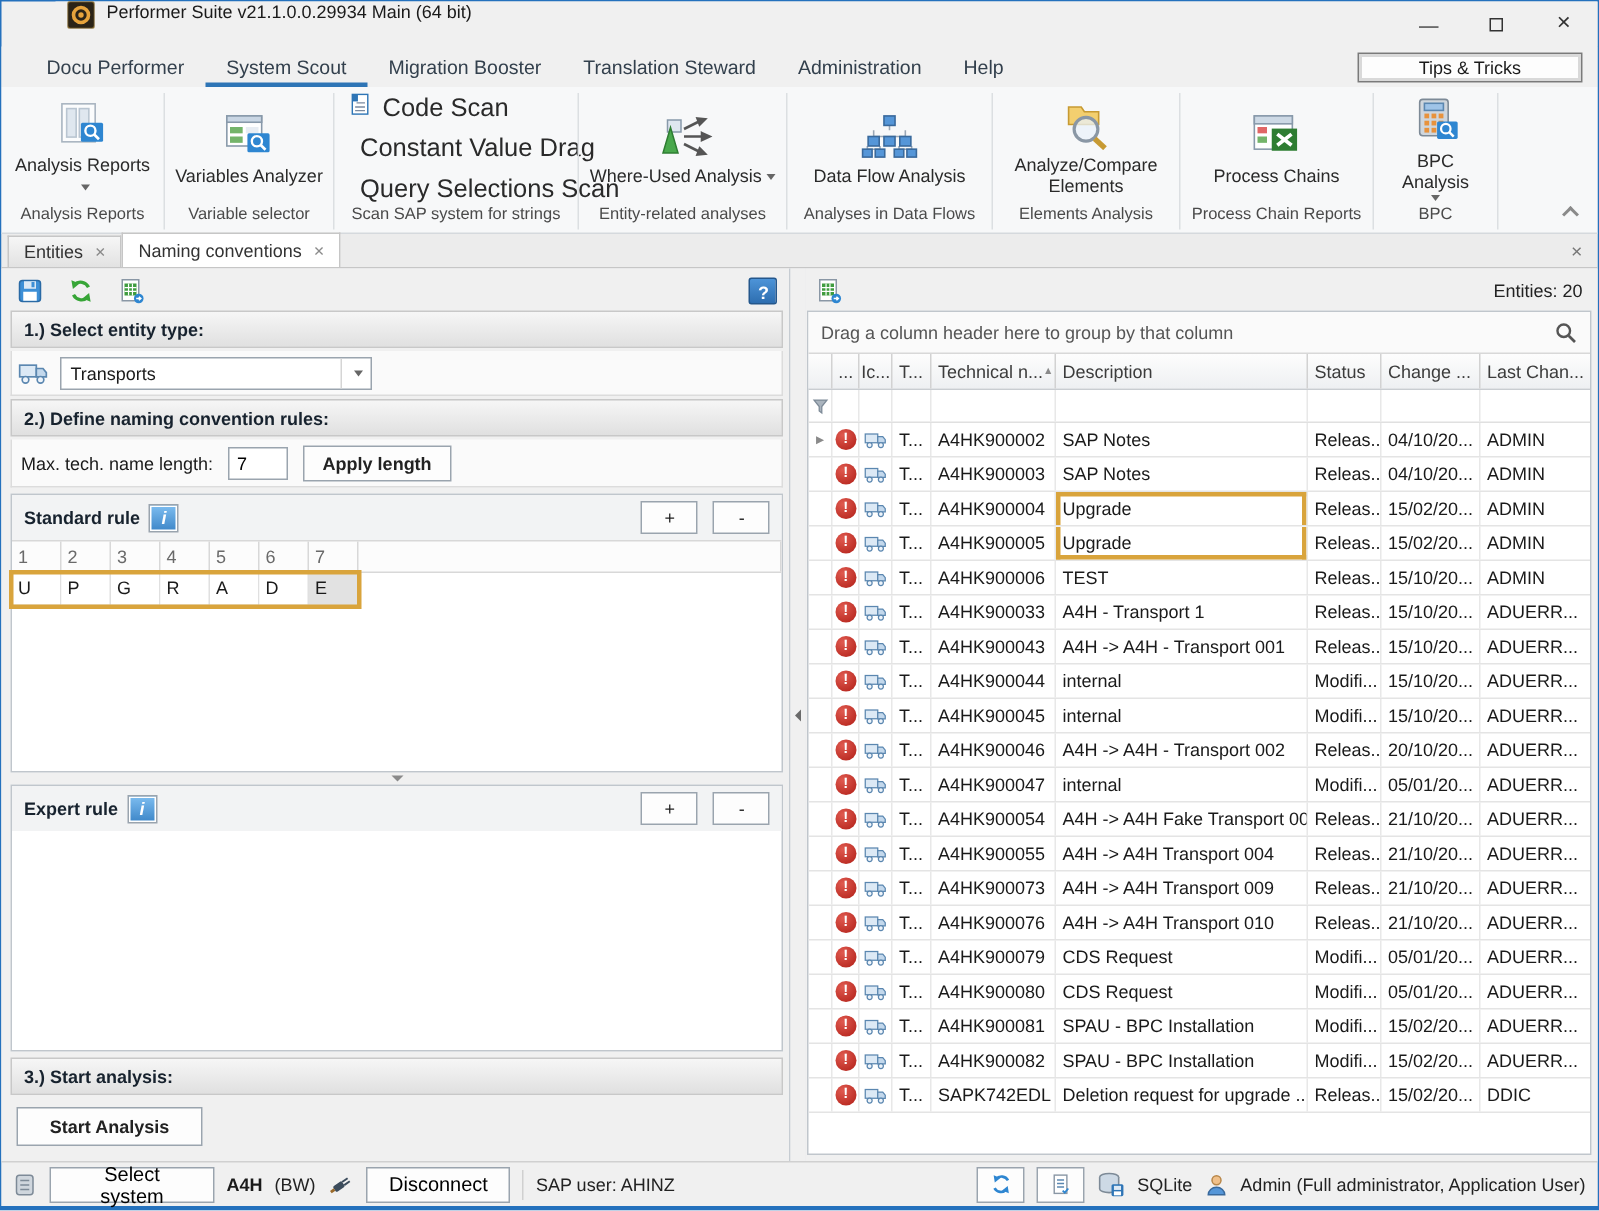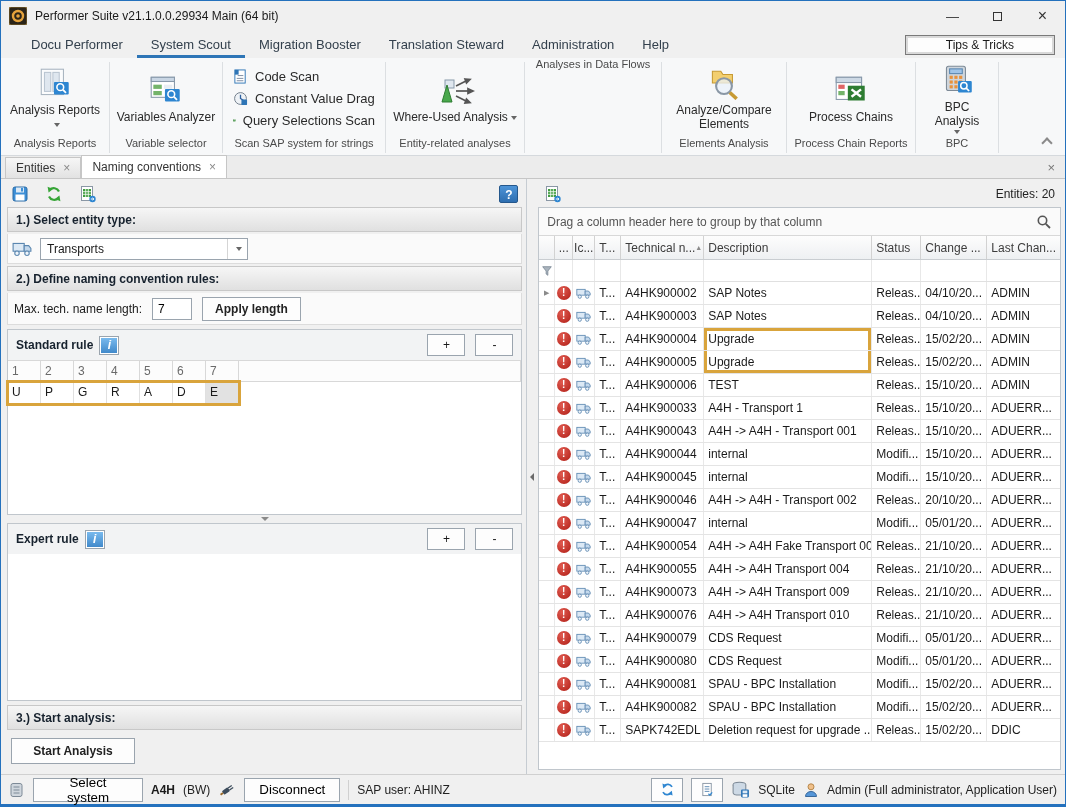--- a/index.html
+++ b/index.html
@@ -3,21 +3,21 @@
 <meta charset="utf-8">
 <style>
   * { box-sizing: border-box; margin: 0; padding: 0; }
   html,body { width:1066px; height:807px; overflow:hidden; }
   body { font-family:"Liberation Sans","DejaVu Sans",sans-serif; font-size:12px; color:#1a1a1a; background:#fff; }
 
   .window { width:1066px; height:807px; display:flex; flex-direction:column;
     border:1px solid #2471bd; border-bottom:3px solid #2471bd; background:#f0f0f0; }
 
   
-  .titlebar { height:30px; display:flex; align-items:center; background:#f0f0f0; padding-left:8px; flex:0 0 auto; }
+  .titlebar { height:30px; display:flex; background:#f0f0f0; padding-left:8px; flex:0 0 auto;margin-left:36px; }
   .titlebar .app-title { margin-left:8px; color:#1a1a1a; }
   .win-controls { margin-left:auto; display:flex; height:100%; }
   .win-btn { width:45px; display:flex; align-items:center; justify-content:center; color:#333; font-size:13px; cursor:default; }
   .max-box { width:9px; height:9px; border:1px solid #333; display:inline-block; }
 
   
   .menubar { height:27px; display:flex; align-items:flex-end; background:#f0f0f0; padding:0 10px 0 16px; flex:0 0 auto; }
   .menu-tab { padding:4px 14px 6px 14px; color:#33404d; font-size:13px; white-space:nowrap; }
   .menu-tab.active { border-bottom:3px solid #2e75b6; padding-bottom:3px; font-weight:normal; }
   .tips-btn { margin-left:auto; margin-bottom:3px; border:1px solid #7a7a7a; box-shadow:inset 0 0 0 2px #d9d9d9; background:#fdfdfd; padding:2px 40px; font-size:12px; }
@@ -26,21 +26,21 @@
   .ribbon { height:98px; background:#f7f8f9; border-bottom:1px solid #d5d9dd; display:flex; flex:0 0 auto; }
   .rgroup { display:flex; flex-direction:column; }
   .rgroup-content { flex:1; display:flex; align-items:center; justify-content:center; gap:4px; padding-top:4px; }
   .rgroup-caption { height:18px; text-align:center; font-size:11px; color:#4a4a4a; white-space:nowrap; }
   .rsep { width:1px; background:#dcdfe2; margin:4px 0 2px 0; }
   .big-btn { display:flex; flex-direction:column; align-items:center; justify-content:flex-start; padding:2px 6px; }
   .big-label { text-align:center; font-size:12px; color:#2a2a2a; line-height:14px; margin-top:3px; white-space:pre-line; }
   .caret-down { display:inline-block; width:0; height:0; border-left:3px solid transparent; border-right:3px solid transparent; border-top:4px solid #666; margin-left:3px; vertical-align:middle; }
   .caret-below { margin:2px auto 0 auto; display:block; }
   .scan-group-content { flex:1; display:flex; flex-direction:column; justify-content:center; gap:7px; padding:2px 10px 0 10px; }
-  .scan-item { display:flex; align-items:flex-start; gap:7px; font-size:13px; color:#2a2a2a; white-space:nowrap; }
+  .scan-item { display:flex; align-items:flex-start; gap:7px; font-size:17px; color:#2a2a2a; white-space:nowrap; }
   .ribbon-spacer { flex:1; display:flex; flex-direction:column; justify-content:flex-end; align-items:flex-end; }
   .chevron-up { width:8px; height:8px; border-left:2px solid #8a8a8a; border-top:2px solid #8a8a8a; transform:rotate(45deg); margin:0 14px 8px 0; }
 
   
   .doctabs { height:23px; background:#ececec; display:flex; align-items:flex-end; padding-left:4px; border-bottom:1px solid #c6c6c6; flex:0 0 auto; }
   .doctab { display:flex; align-items:center; gap:8px; padding:3px 10px; border:1px solid #c6c6c6; border-bottom:none; background:linear-gradient(#f6f6f6,#e2e2e2); font-size:12px; color:#333; }
   .doctab.active { background:#fff; height:23px; }
   .tab-close { color:#8a8a8a; font-size:12px; }
   .panel-close { margin-left:auto; margin-right:10px; margin-bottom:3px; color:#777; font-size:13px; }
 
@@ -237,20 +237,38 @@
             </g>
           </svg>
           <div class="big-label"><span>Where-Used Analysis</span><span class="caret-down"></span></div>
         </div>
       </div>
       <div class="rgroup-caption">Entity-related analyses</div>
     </div>
     <div class="rsep"></div>
 
     <div class="rgroup" style="width:136px">
+      <div class="rgroup-content">
+        <div class="big-btn">
+          <svg width="38" height="32" viewBox="0 0 36 30">
+            <g stroke="#9aa7b5" fill="none">
+              <path d="M18 8 v3 M8 15 h20 M8 11 v4 M28 11 v4 M8 19 v2 M18 15 v6 M28 19 v2 M4 23 h8 M24 23 h8 M4 21 v2 M12 21 v2 M24 21 v2 M32 21 v2"></path>
+            </g>
+            <rect x="14.5" y="2" width="7" height="6" fill="#5596d8" stroke="#39699c"></rect>
+            <rect x="4.5" y="15" width="7" height="6" fill="#5596d8" stroke="#39699c"></rect>
+            <rect x="14.5" y="15" width="7" height="6" fill="#5596d8" stroke="#39699c"></rect>
+            <rect x="24.5" y="15" width="7" height="6" fill="#5596d8" stroke="#39699c"></rect>
+            <rect x="1" y="23" width="6" height="5" fill="#5596d8" stroke="#39699c"></rect>
+            <rect x="9" y="23" width="6" height="5" fill="#5596d8" stroke="#39699c"></rect>
+            <rect x="21" y="23" width="6" height="5" fill="#5596d8" stroke="#39699c"></rect>
+            <rect x="29" y="23" width="6" height="5" fill="#5596d8" stroke="#39699c"></rect>
+          </svg>
+          <div class="big-label"><span>Data Flow Analysis</span></div>
+        </div>
+      </div>
       <div class="rgroup-caption">Analyses in Data Flows</div>
     </div>
     <div class="rsep"></div>
 
     <div class="rgroup" style="width:124px">
       <div class="rgroup-content">
         <div class="big-btn">
           <svg width="38" height="32" viewBox="0 0 36 30">
             <path d="M7 3 h8 l2 3 h9 v8 h-19 z" fill="#f3cf6f" stroke="#c79a33"></path>
             <circle cx="18" cy="17" r="7.5" fill="#eaf2fa" fill-opacity="0.75" stroke="#8a97a5" stroke-width="2"></circle>

